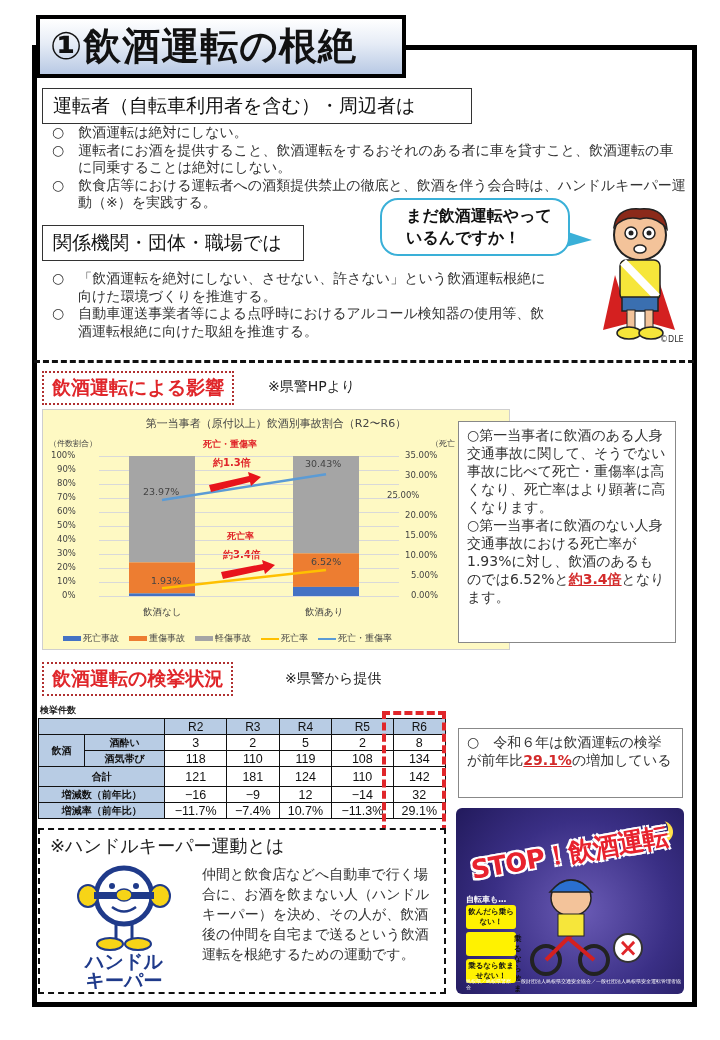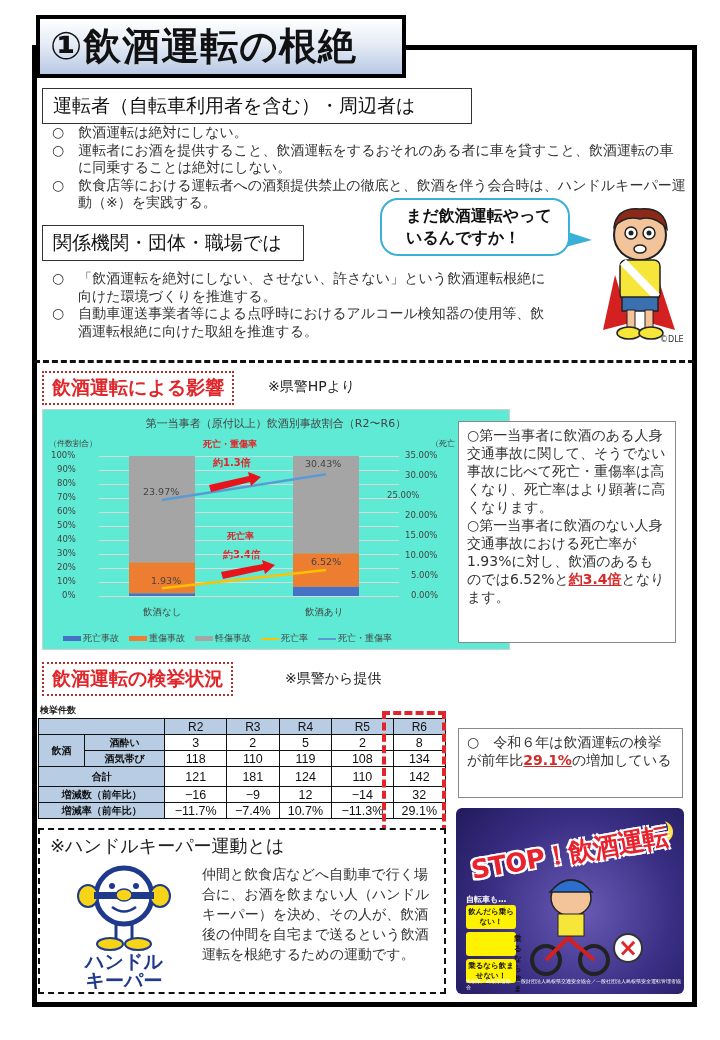--- a/index.html
+++ b/index.html
@@ -20,21 +20,21 @@
     background: #fff; font-size: 16px; font-weight: bold; line-height: 22px; padding: 5px 0 0 24px; color: #111; }
   .bubble-tail { position: absolute; left: 562px; top: 230px; width: 0; height: 0; border-left: 30px solid #3ab0d8; border-top: 10px solid transparent; border-bottom: 8px solid transparent; }
   .mascot { position: absolute; left: 595px; top: 205px; width: 90px; height: 140px; }
   .credit { position: absolute; left: 660px; top: 335px; font-size: 8px; color: #333; }
 
   .dash-h { position: absolute; left: 34px; height: 0; border-top: 3px dashed #111; }
 
   .red-head { position: absolute; border: 2px dotted #b03030; color: #e0262a; font-weight: bold; font-size: 19px; padding: 2px 8px; }
   .note { position: absolute; font-size: 14px; color: #222; }
 
-  .chart-box { position: absolute; left: 42px; top: 409px; width: 468px; height: 241px; border: 1px solid #cfcfcf; background: #5eead4; }
+  .chart-box { position: absolute; left: 42px; top: 409px; width: 468px; height: 241px; border: 1px solid #cfcfcf; background: #fef9c3; }
   .chart-box .ctitle { position: absolute; left: 0; width: 100%; top: 6px; text-align: center; font-size: 11px; color: #444; }
   .chart-box .lab { position: absolute; font-size: 8px; color: #444; }
   .chart-box .tick { position: absolute; font-size: 8.5px; color: #444; }
   .chart-box .grid { position: absolute; left: 56px; width: 300px; height: 0; border-top: 1px solid #d9d9d9; }
   .chart-box .xcat { position: absolute; top: 196px; font-size: 9.5px; color: #444; }
   .legend { position: absolute; left: 20px; top: 222px; font-size: 9px; color: #444; display: flex; gap: 10px; align-items: center; }
   .legend .sw { display: inline-block; width: 18px; height: 5px; margin-right: 2px; vertical-align: middle; }
   .legend .ln { display: inline-block; width: 18px; height: 2px; margin-right: 2px; vertical-align: middle; }
 
   .side-box { position: absolute; border: 1.5px solid #888; background: #fff; font-size: 14px; line-height: 18px; color: #333; padding: 4px 8px; }

